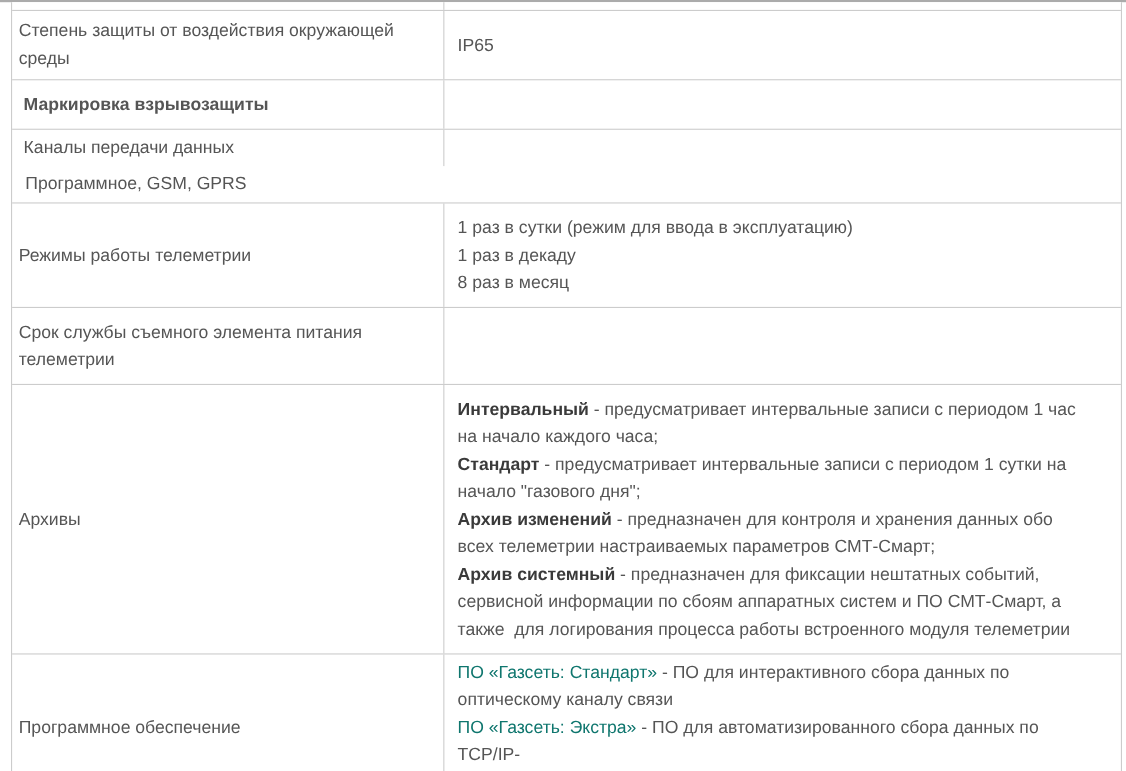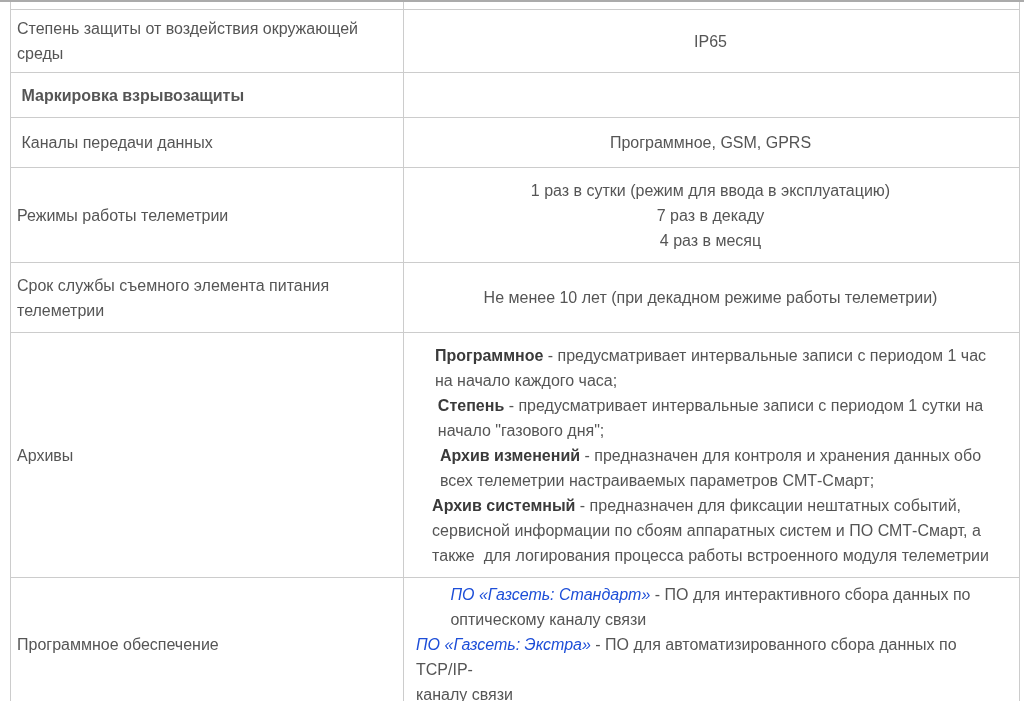--- a/index.html
+++ b/index.html
@@ -23,46 +23,45 @@
     border-right: 1px solid #cccccc;
     background: #ffffff;
   }
 
   .row { display: flex; border-bottom: 1px solid #cccccc; align-items: stretch; }
   .row.partial { height: 8px; }
   .row.partial .cell { padding: 0; }
 
   .row:nth-child(2) { min-height: 63px; }
   .row:nth-child(3) { min-height: 45px; font-weight: bold; }
-  .row:nth-child(4) { min-height: 50px; }
+  .row:nth-child(4) { min-height: 50px; flex-direction: column; }
   .row:nth-child(5) { min-height: 95px; }
   .row:nth-child(6) { min-height: 70px; }
   .row:nth-child(7) { min-height: 245px; }
   .row:nth-child(8) { min-height: 115px; }
 
   .cell {
     display: flex;
     flex-direction: column;
     justify-content: center;
     white-space: pre-wrap;
   }
   .cell.left {
     width: 393px;
     min-width: 393px;
     border-right: 1px solid #cccccc;
     padding: 4px 14px 4px 6px;
   }
   .cell.right {
     flex: 1;
     padding: 4px 14px 4px 12px;
-    align-items: center;
   }
 
   .term { font-weight: bold; color: #3a3a3a; }
-  .link { color: #1d4ed8; text-decoration: none; cursor: pointer; font-style: italic; }
+  .link { color: #0f766e; text-decoration: none; cursor: pointer; }
 </style>
 </head>
 <body>
 
 <div class="page">
   <div class="edge-rule"></div>
 
   <div class="table-wrap">
     <div class="row partial">
       <div class="cell left"></div>
@@ -76,31 +75,30 @@
       </div>
       <div class="row">
         <div class="cell left"><div> Маркировка взрывозащиты</div></div>
       </div>
       <div class="row">
         <div class="cell left"><div> Каналы передачи данных</div></div>
         <div class="cell right"><div><span>Программное, GSM, GPRS</span></div></div>
       </div>
       <div class="row">
         <div class="cell left"><div>Режимы работы телеметрии</div></div>
-        <div class="cell right"><div><span>1 раз в сутки (режим для ввода в эксплуатацию)</span></div><div><span>7 раз в декаду</span></div><div><span>4 раз в месяц</span></div></div>
+        <div class="cell right"><div><span>1 раз в сутки (режим для ввода в эксплуатацию)</span></div><div><span>1 раз в декаду</span></div><div><span>8 раз в месяц</span></div></div>
       </div>
       <div class="row">
         <div class="cell left"><div>Срок службы съемного элемента питания
 телеметрии</div></div>
-        <div class="cell right"><div><span>Не менее 10 лет (при декадном режиме работы телеметрии)</span></div></div>
       </div>
       <div class="row">
         <div class="cell left"><div>Архивы</div></div>
-        <div class="cell right"><div><span class="term">Программное</span><span> - предусматривает интервальные записи с периодом 1 час
-на начало каждого часа;</span></div><div><span class="term">Степень</span><span> - предусматривает интервальные записи с периодом 1 сутки на
+        <div class="cell right"><div><span class="term">Интервальный</span><span> - предусматривает интервальные записи с периодом 1 час
+на начало каждого часа;</span></div><div><span class="term">Стандарт</span><span> - предусматривает интервальные записи с периодом 1 сутки на
 начало "газового дня";</span></div><div><span class="term">Архив изменений</span><span> - предназначен для контроля и хранения данных обо
 всех телеметрии настраиваемых параметров СМТ-Смарт;</span></div><div><span class="term">Архив системный</span><span> - предназначен для фиксации нештатных событий,
 сервисной информации по сбоям аппаратных систем и ПО СМТ-Смарт, а
 также  для логирования процесса работы встроенного модуля телеметрии</span></div></div>
       </div>
       <div class="row">
         <div class="cell left"><div>Программное обеспечение</div></div>
         <div class="cell right"><div><a class="link">ПО «Газсеть: Стандарт»</a><span> - ПО для интерактивного сбора данных по
 оптическому каналу связи</span></div><div><a class="link">ПО «Газсеть: Экстра»</a><span> - ПО для автоматизированного сбора данных по TCP/IP-
 каналу связи</span></div></div>

